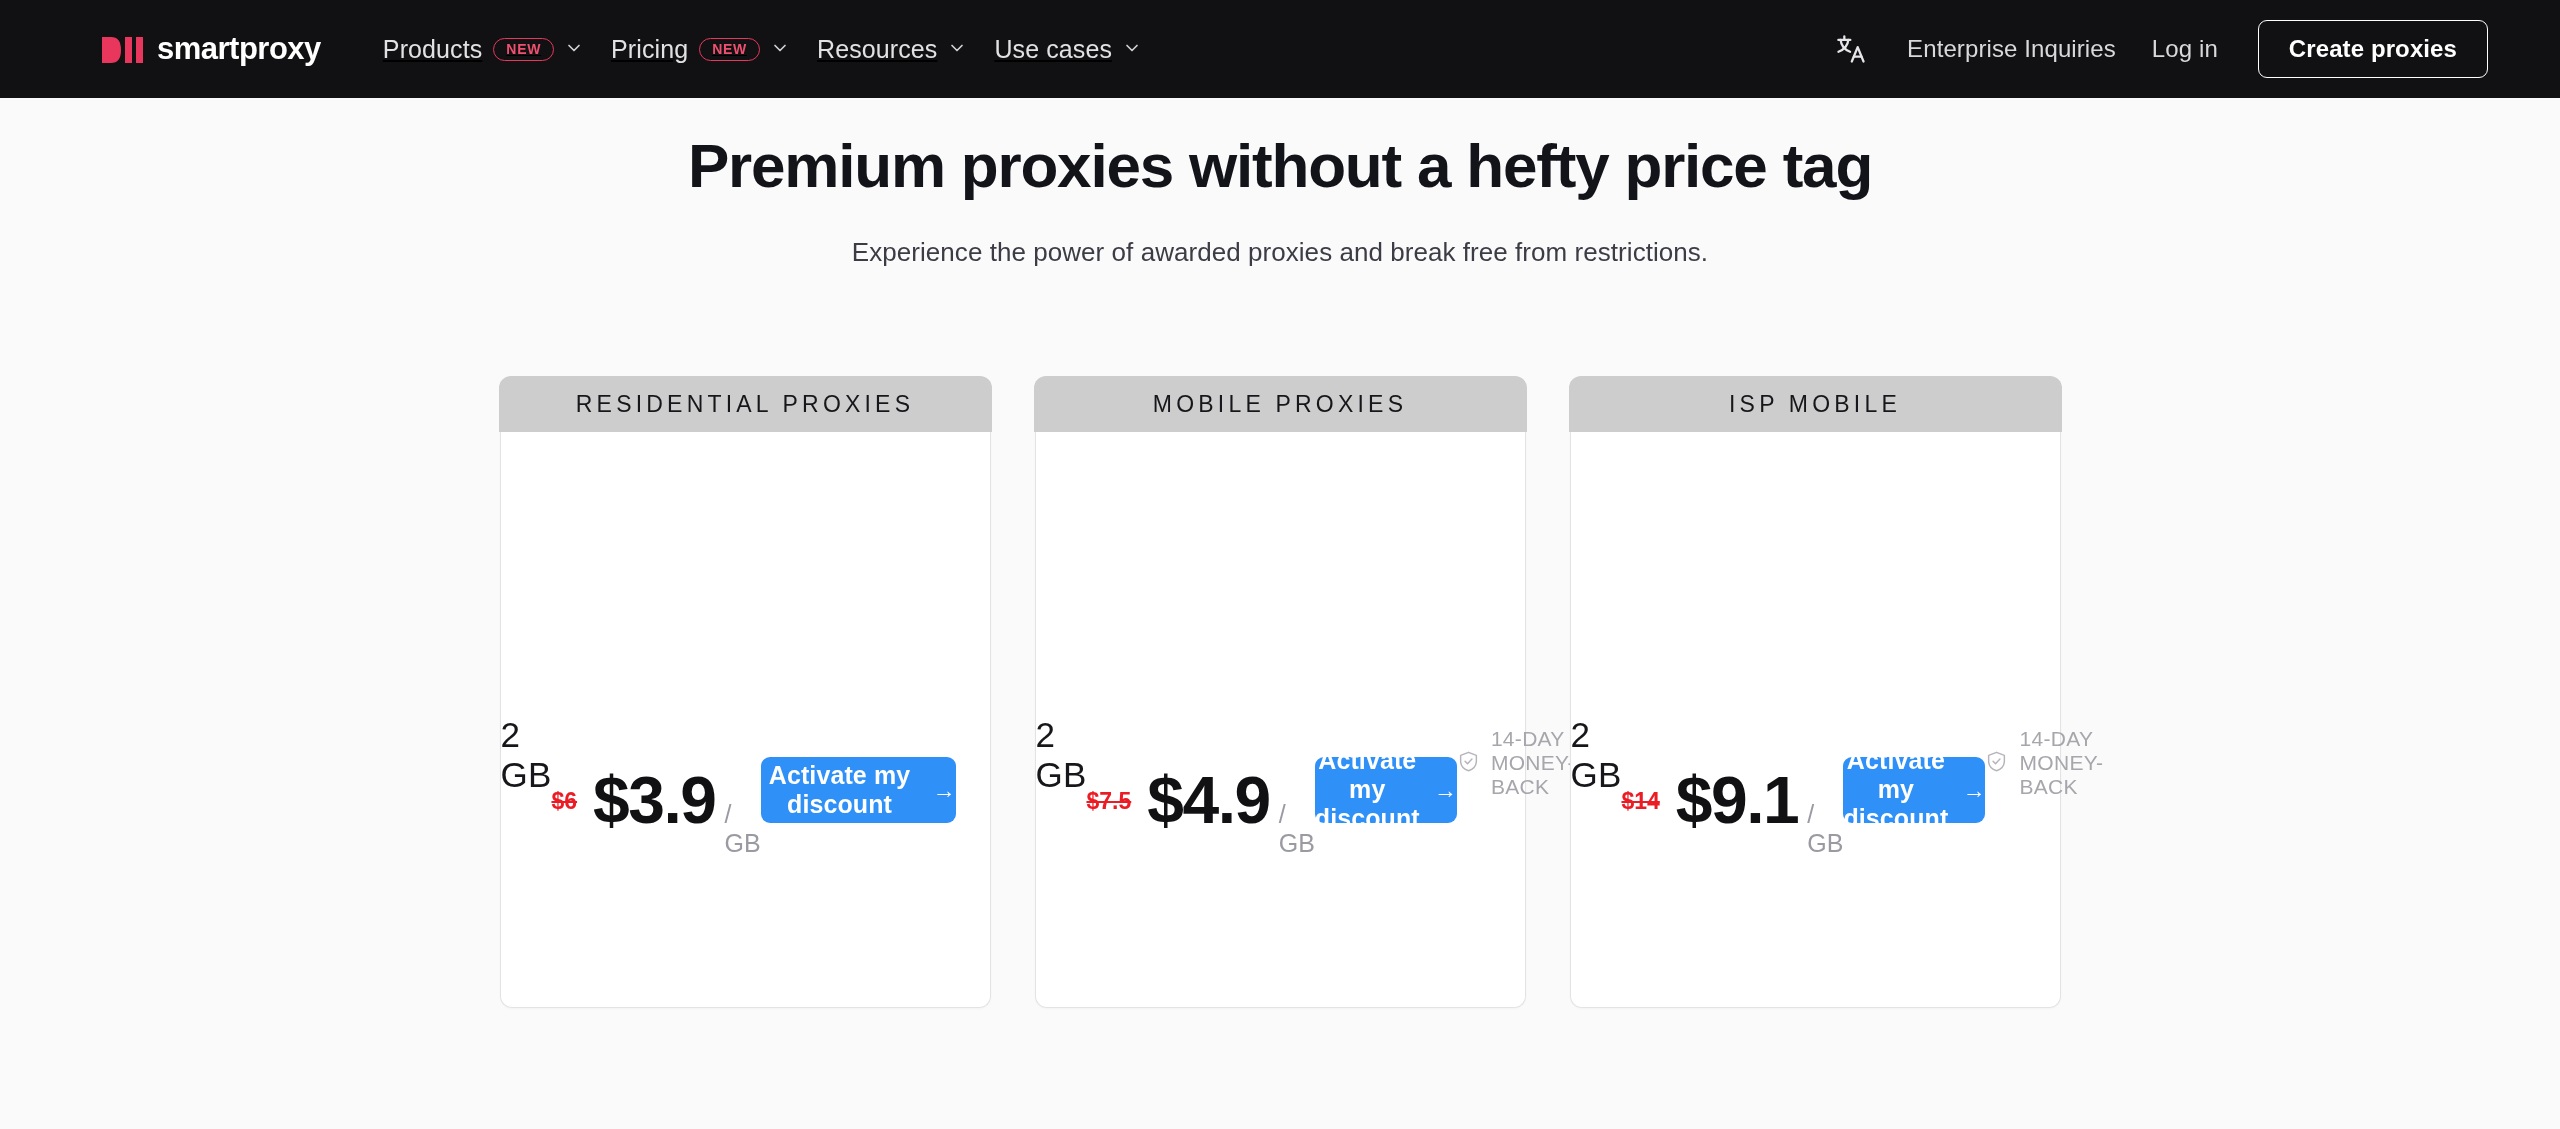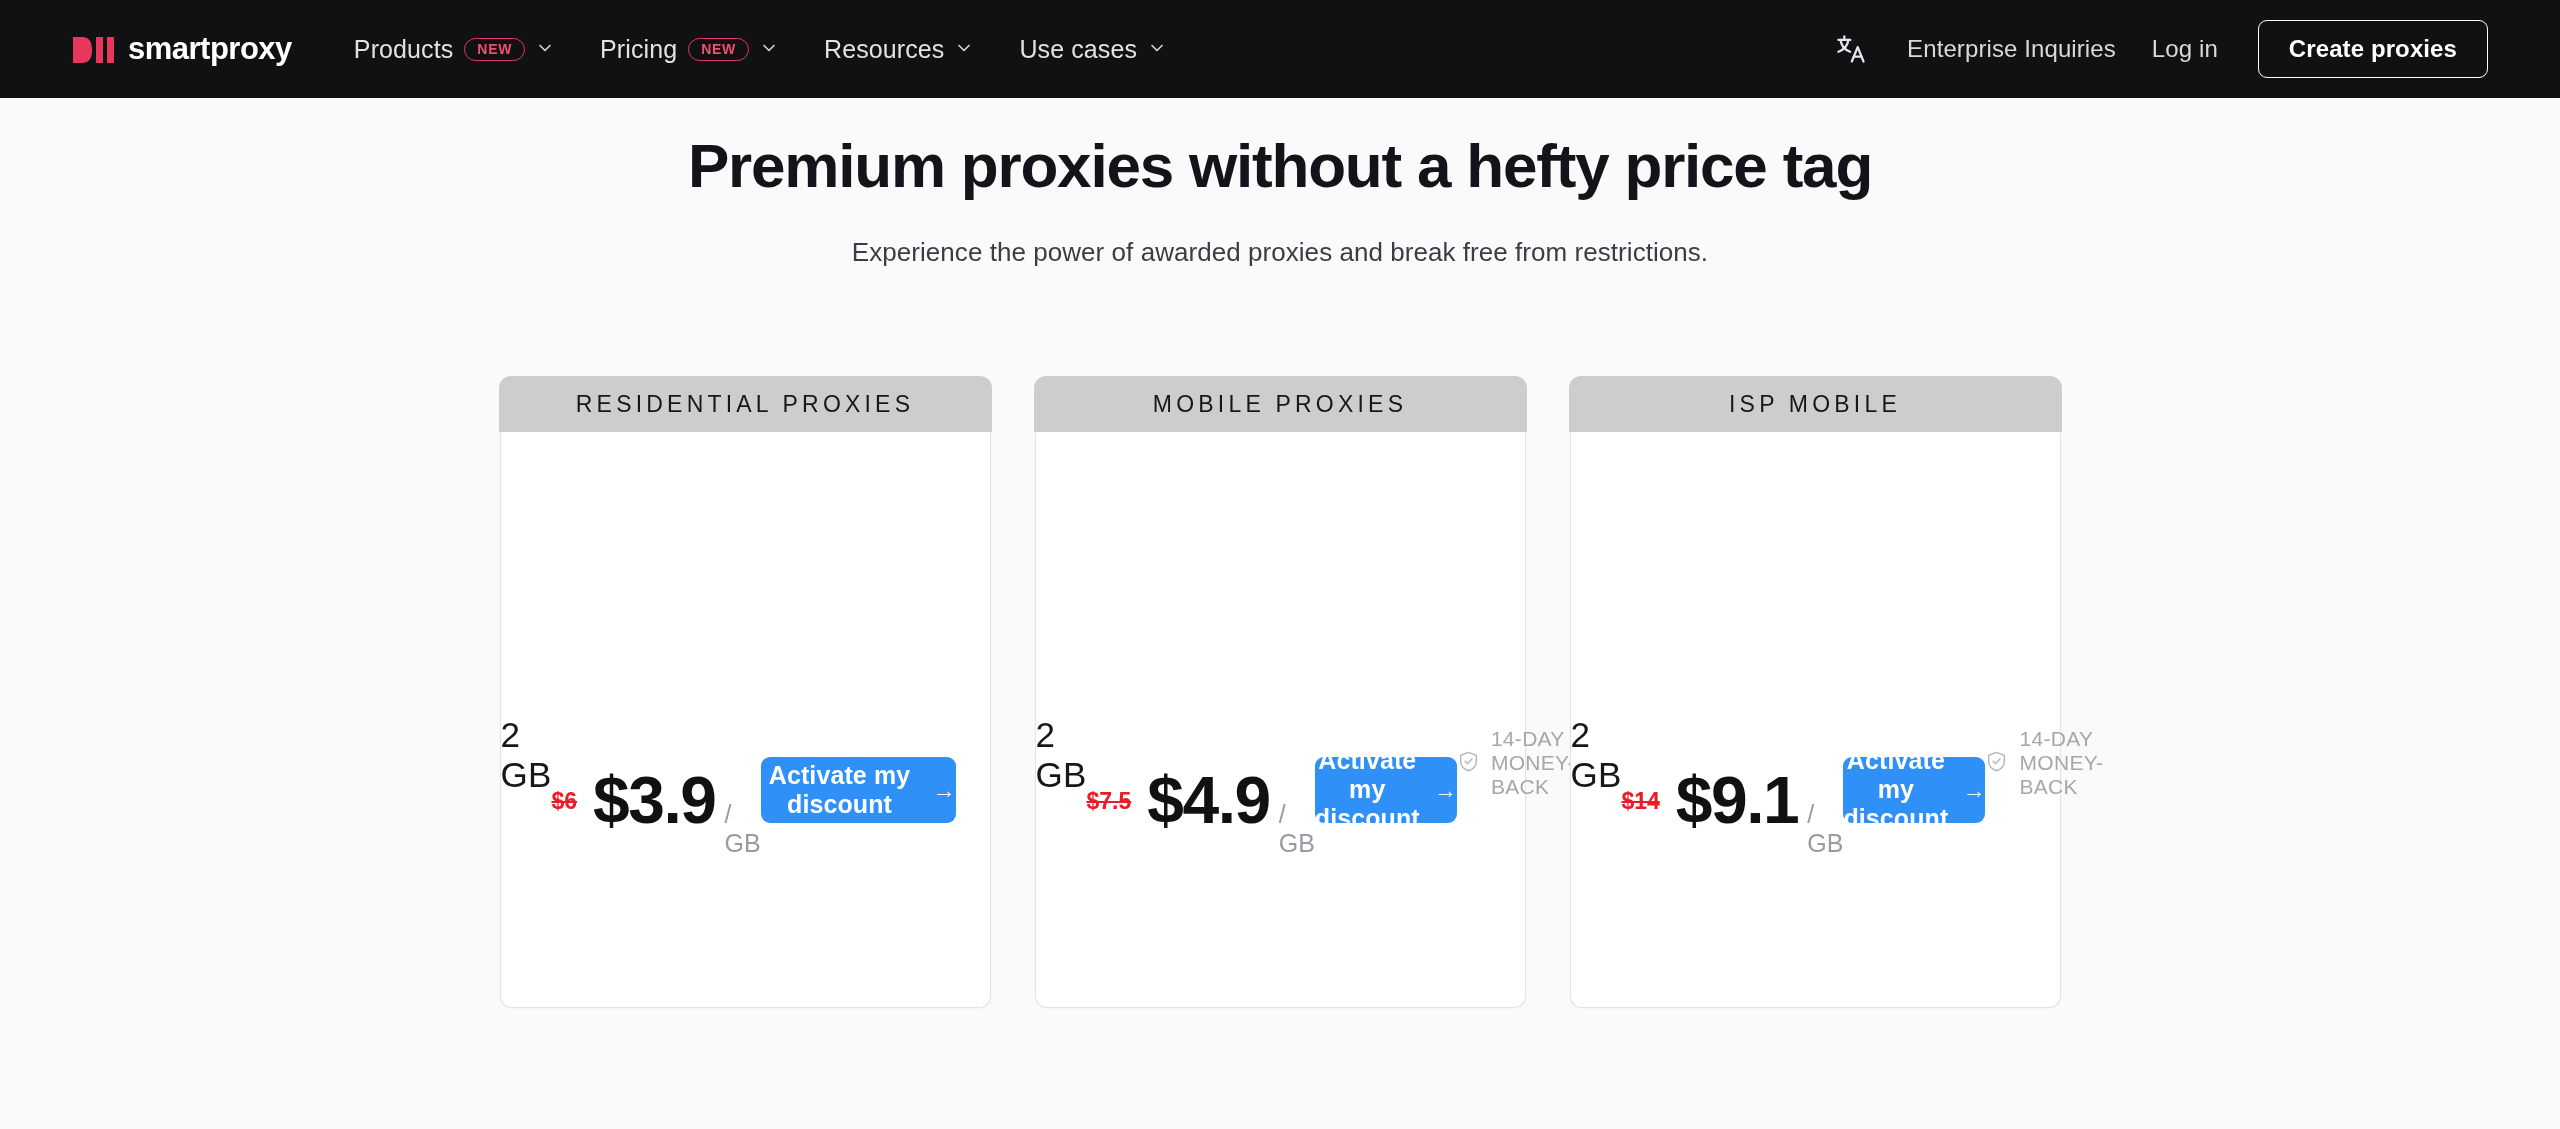--- a/index.html
+++ b/index.html
@@ -16,21 +16,21 @@
     font-family: "Liberation Sans", sans-serif;
     -webkit-font-smoothing: antialiased;
   }
 
   
   .navbar {
     height: 98px;
     background: #111113;
     display: flex;
     align-items: center;
-    padding: 0 72px 0 73px;
+    padding: 0 72px 0 102px;
     position: relative;
   }
 
   .nav-left {
     display: flex;
     align-items: center;
   }
 
   
   .logo {
@@ -51,21 +51,22 @@
     color: #ffffff;
     font-size: 31px;
     font-weight: bold;
     letter-spacing: -0.5px;
   }
 
   
   .nav-items {
     display: flex;
     align-items: center;
-    gap: 46px;
+    gap: 28px;
+    text-decoration: underline;
   }
   .nav-item {
     display: flex;
     align-items: center;
     gap: 11px;
     cursor: pointer;
     height: 98px;
   }
   .nav-item-label {
     color: #e2e2e4;

